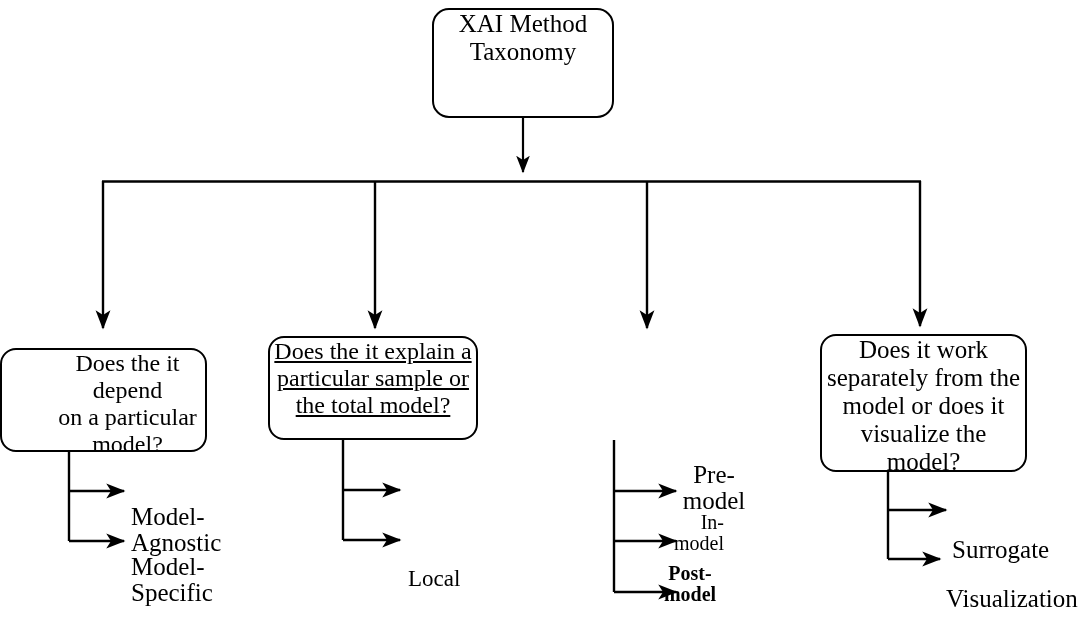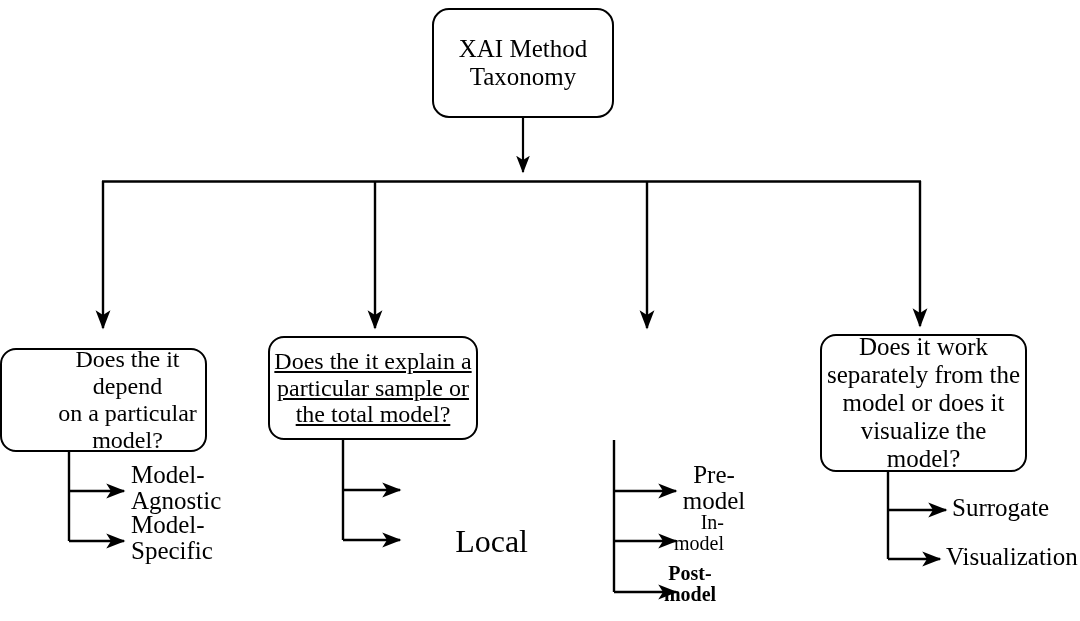--- a/index.html
+++ b/index.html
@@ -24,41 +24,41 @@
     width: 1080px;
     height: 621px;
   }
   .node-box {
     position: absolute;
     box-sizing: border-box;
     border: 2.2px solid #000000;
     border-radius: 16px;
     background: #ffffff;
     display: flex;
-    align-items: center;
     justify-content: center;
     text-align: center;
     line-height: 1.12;
     color: #000000;
   }
   .node-text {
     display: block;
     width: 100%;
     padding: 0 4px;
     box-sizing: border-box;
   }
   .leaf-label {
     position: absolute;
     text-align: center;
     line-height: 1.04;
     color: #000000;
     white-space: pre-line;
   }
   .leaf-label.left-align {
     text-align: left;
+    margin-top: 42px;
   }
   #root-node {
     left: 432px;
     top: 8px;
     width: 182px;
     height: 110px;
     font-size: 25px;
     border-radius: 17px;
   }
   #q1-node {
@@ -172,21 +172,21 @@
 model or does it
 visualize the
 model?</span>
   </div>
 
   <div class="leaf-label left-align" style="left: 131px; top: 462px; width: 120px; font-size: 25px; white-space: pre-line;">Model-
 Agnostic</div>
   <div class="leaf-label left-align" style="left: 131px; top: 512px; width: 120px; font-size: 25px; white-space: pre-line;">Model-
 Specific</div>
 
-  <div class="leaf-label left-align" style="left: 408px; top: 525px; width: 120px; font-size: 32px; white-space: pre-line; text-align: right;">Local</div>
+  <div class="leaf-label left-align" style="left: 408px; top: 525px; width: 120px; font-size: 23px; white-space: pre-line;">Local</div>
 
   <div class="leaf-label" style="left: 668px; top: 462px; width: 92px; font-size: 25px; white-space: pre-line;">Pre-
 model</div>
   <div class="leaf-label" style="left: 632px; top: 512px; width: 92px; font-size: 20px; white-space: pre-line; text-align: right;">In-
 model</div>
   <div class="leaf-label" style="left: 644px; top: 563px; width: 92px; font-size: 20px; white-space: pre-line; font-weight: bold;">Post-
 model</div>
 
   <div class="leaf-label left-align" style="left: 952px; top: 495px; width: 140px; font-size: 25px; white-space: pre-line;">Surrogate</div>
   <div class="leaf-label left-align" style="left: 946px; top: 544px; width: 140px; font-size: 25px; white-space: pre-line;">Visualization</div>

